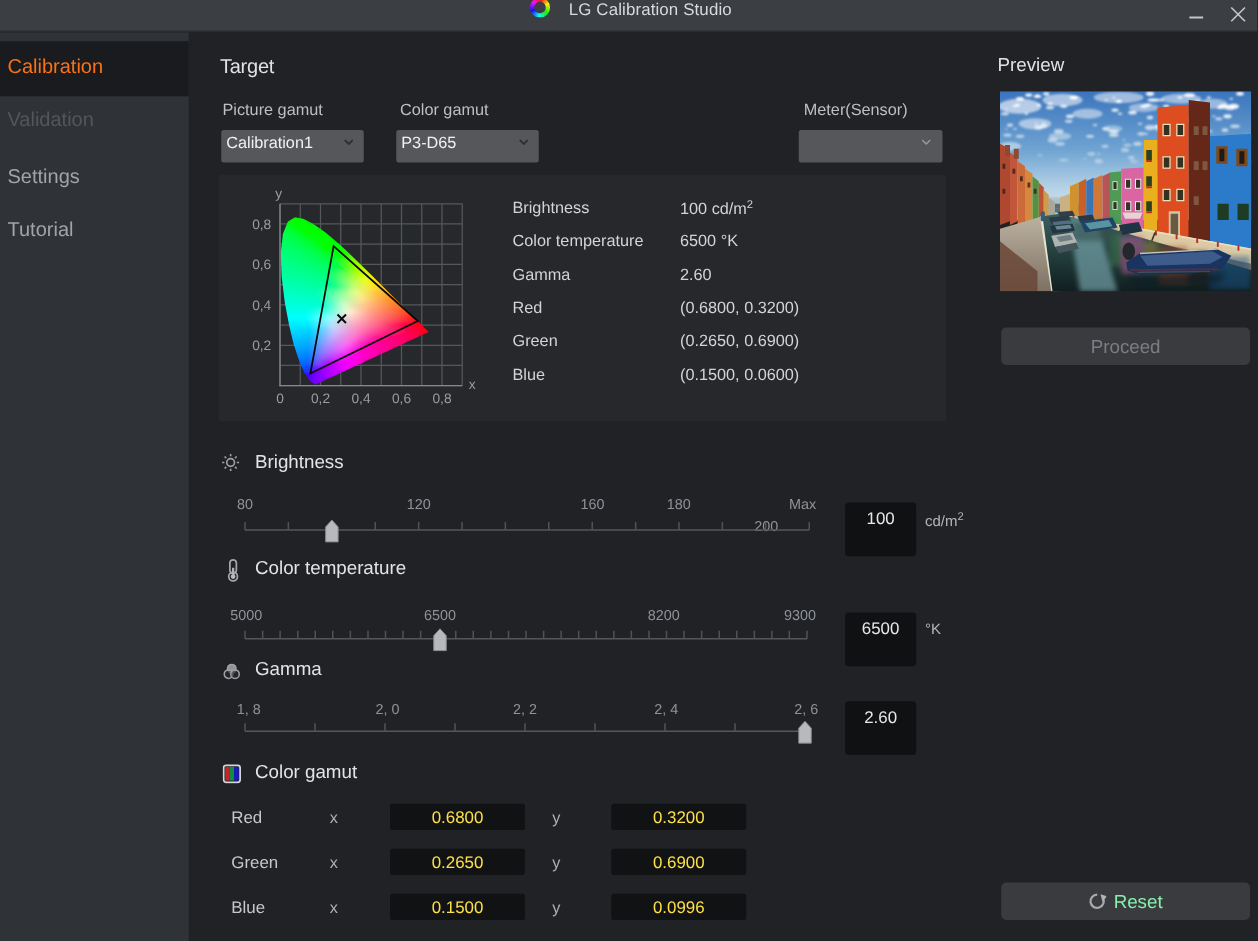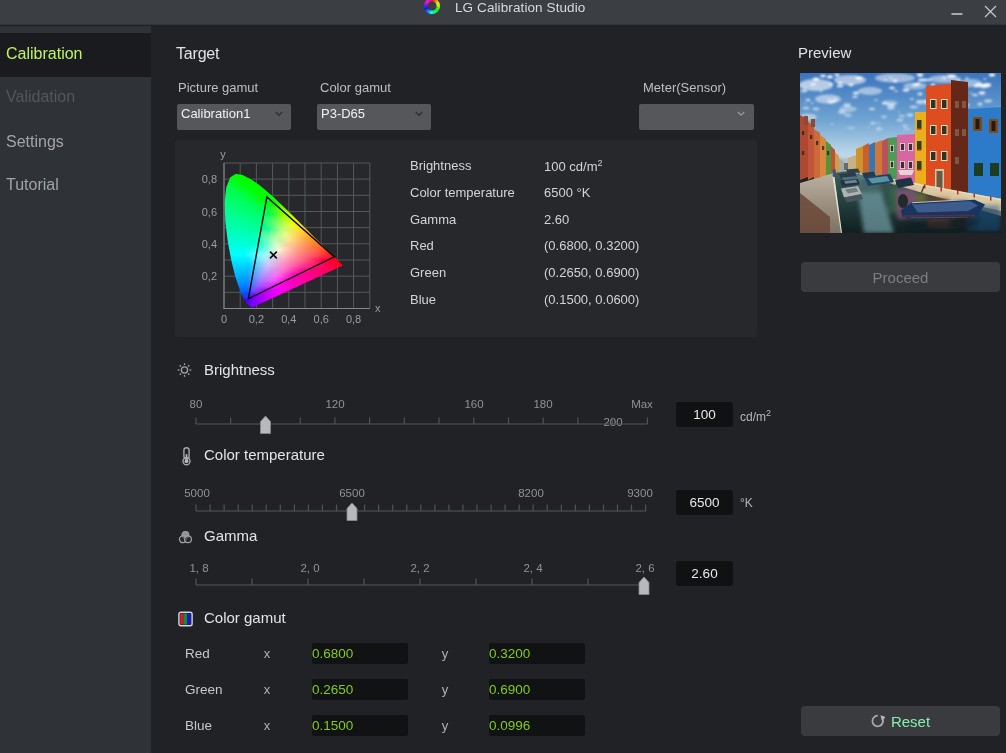--- a/index.html
+++ b/index.html
@@ -12,25 +12,25 @@
 .nav{position:absolute;left:6px;font-size:16px}
 .nav-sel-bg{position:absolute;left:0;top:33px;width:151px;height:44px;background:#191b1f}
 .lbl{position:absolute;font-size:13px;color:#bdbfc1}
 .dd{position:absolute;width:114px;height:26px;background:#55575b;border-radius:2px;color:#f0f1f2;font-size:13px;line-height:20px;padding-left:4px}
 .chev{position:absolute;width:8px;height:8px}
 .panel{position:absolute;left:175px;top:140px;width:582px;height:197px;background:#26282c;border-radius:2px}
 .ilbl{position:absolute;left:410px;font-size:13px;color:#d2d4d6}
 .ival{position:absolute;left:544px;font-size:13px;color:#d2d4d6}
 .sect{position:absolute;font-size:15px;color:#e2e4e6}
 .slbl{position:absolute;font-size:11.5px;color:#8f9296;transform:translateX(-50%)}
-.vbox{position:absolute;width:57px;height:25px;background:#0f1113;border-radius:3px;color:#e6e8ea;font-size:13.5px;text-align:center;line-height:25px}
+.vbox{position:absolute;width:57px;height:43px;background:#0f1113;border-radius:3px;color:#e6e8ea;font-size:13.5px;text-align:center;line-height:25px}
 .unit{position:absolute;font-size:12px;color:#b4b6b9}
 .gl{position:absolute;font-size:13.5px;color:#c6c8ca}
 .gx{position:absolute;font-size:13px;color:#aeb0b3;transform:translateX(-50%)}
-.gbox{position:absolute;width:96px;height:21px;background:#101214;border-radius:2px;color:#84cc16;font-size:13.5px;text-align:left;line-height:21px}
+.gbox{position:absolute;width:108px;height:21px;background:#101214;border-radius:2px;color:#fde047;font-size:13.5px;text-align:center;line-height:21px}
 .btn{position:absolute;left:801px;width:199px;height:30px;background:#393b3f;border-radius:4px;font-size:15px;display:flex;align-items:center;justify-content:center}
 sup{font-size:9px;vertical-align:super}
 </style></head><body>
 
 <div class="titlebar"></div>
 <div class="title-group">
   <svg width="16" height="16" viewBox="0 0 16 16" style="margin-top:-2px">
       <path d="M8.00 1.70 A6.3 6.3 0 0 1 9.87 1.98" stroke="hsl(0,92%,52%)" stroke-width="3.4" fill="none"></path>
       <path d="M9.63 1.91 A6.3 6.3 0 0 1 11.36 2.67" stroke="hsl(15,92%,52%)" stroke-width="3.4" fill="none"></path>
       <path d="M11.15 2.54 A6.3 6.3 0 0 1 12.63 3.72" stroke="hsl(30,92%,52%)" stroke-width="3.4" fill="none"></path>
@@ -60,21 +60,21 @@
 </div>
 <svg class="winbtn" style="left:950px;top:0" width="14" height="25" viewBox="0 0 14 25">
     <rect x="1.5" y="13.2" width="11" height="1.6" fill="#c4c6c8"></rect>
   </svg>
 <svg class="winbtn" style="left:984px;top:0" width="13" height="25" viewBox="0 0 13 25">
     <path d="M1 6 L12 17 M12 6 L1 17" stroke="#c4c6c8" stroke-width="1.3"></path>
   </svg>
 
 <div class="sidebar"></div>
 <div class="nav-sel-bg"></div>
-<div class="nav" style="top:45px;color:#bef264">Calibration</div>
+<div class="nav" style="top:45px;color:#f97316">Calibration</div>
 <div class="nav" style="top:88px;color:#53565a">Validation</div>
 <div class="nav" style="top:133px;color:#a2a4a7">Settings</div>
 <div class="nav" style="top:176px;color:#a2a4a7">Tutorial</div>
 
 <div class="abs" style="left:176px;top:45px;font-size:16px;letter-spacing:-.2px;color:#e0e2e4">Target</div>
 <div class="lbl" style="left:178px;top:80px">Picture gamut</div>
 <div class="lbl" style="left:320px;top:80px">Color gamut</div>
 <div class="lbl" style="left:643px;top:80px">Meter(Sensor)</div>
 <div class="dd" style="left:177px;top:104px">Calibration1</div>
 <svg class="chev" style="left:275px;top:110px" width="10" height="8" viewBox="0 0 10 8">

